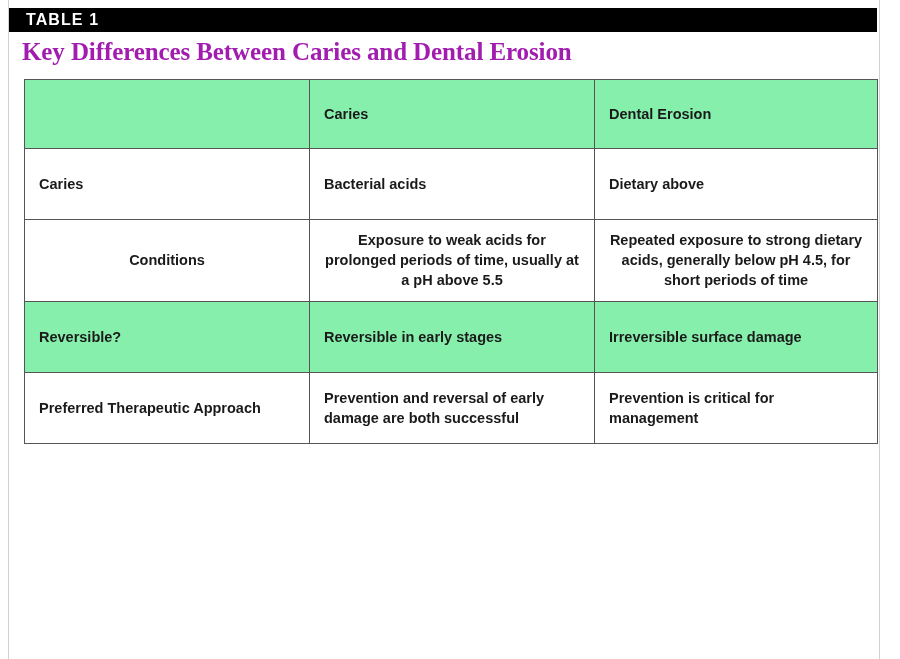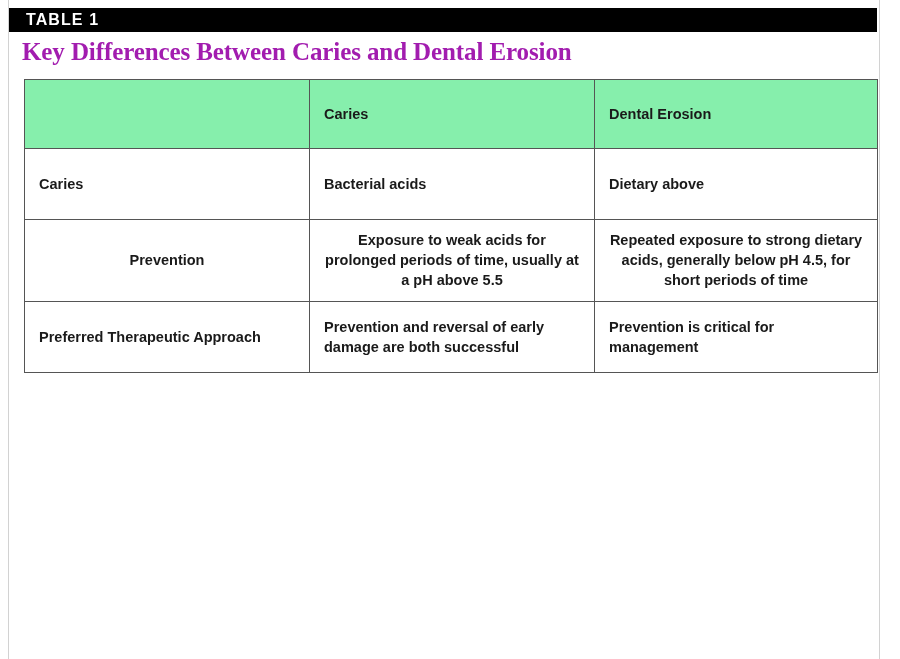--- a/index.html
+++ b/index.html
@@ -145,23 +145,28 @@
         <th>Dental Erosion</th>
       </tr>
     </thead>
     <tbody>
       <tr class="body-row band-white">
         <td class="rowlabel">Caries</td>
         <td class="cellval">Bacterial acids</td>
         <td class="cellval">Dietary above</td>
       </tr>
       <tr class="body-row tall band-white">
-        <td class="rowlabel">Prevention</td>
+        <td class="rowlabel">Conditions</td>
         <td class="cellval">Exposure to weak acids for prolonged periods of time, usually at a pH above 5.5</td>
         <td class="cellval">Repeated exposure to strong dietary acids, generally below pH 4.5, for short periods of time</td>
+      </tr>
+      <tr class="body-row band-beige">
+        <td class="rowlabel">Reversible?</td>
+        <td class="cellval">Reversible in early stages</td>
+        <td class="cellval">Irreversible surface damage</td>
       </tr>
       <tr class="body-row band-white">
         <td class="rowlabel">Preferred Therapeutic Approach</td>
         <td class="cellval">Prevention and reversal of early damage are both successful</td>
         <td class="cellval">Prevention is critical for management</td>
       </tr>
     </tbody>
   </table>
 
 </div>

